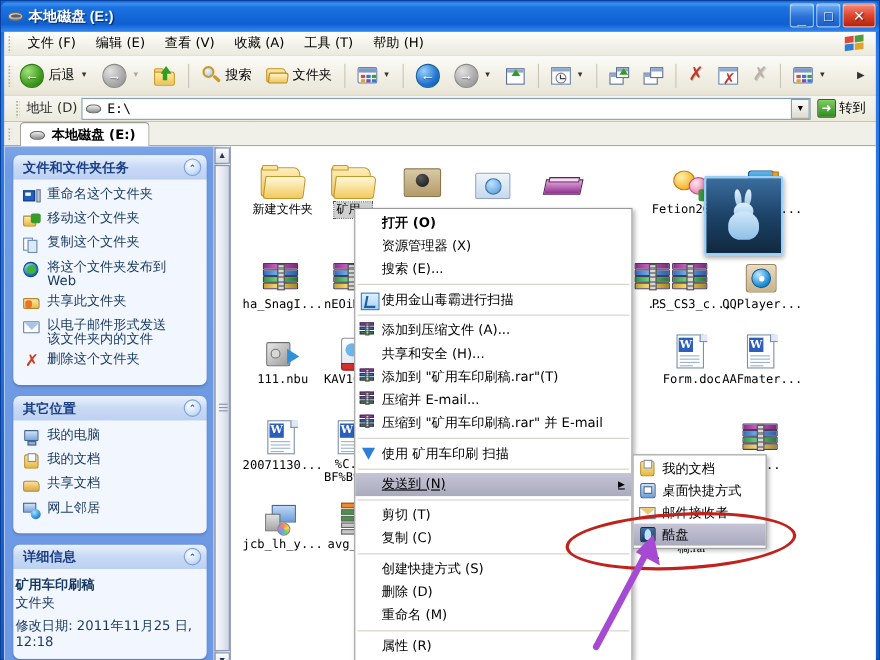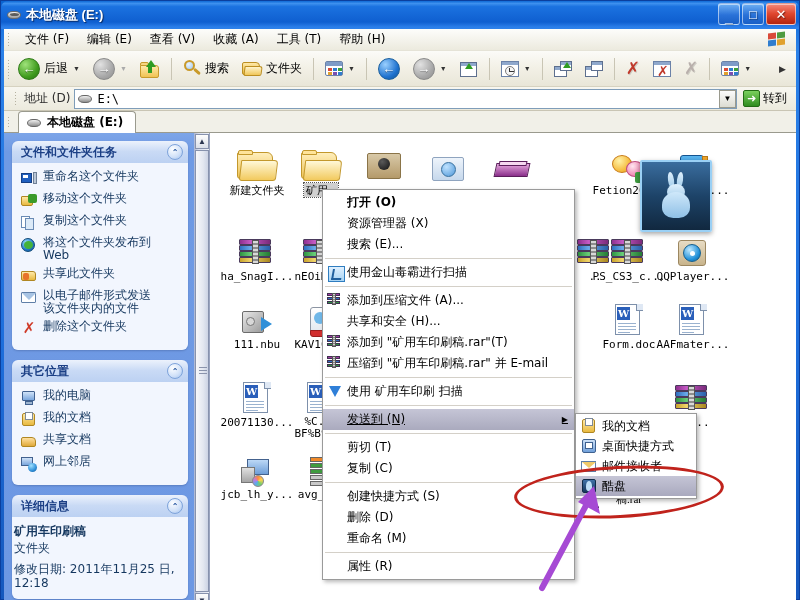--- a/index.html
+++ b/index.html
@@ -1032,20 +1032,24 @@
       <div class="cmi">
         <span class="cico"></span>
         <span class="ctxt">共享和安全 (H)...</span>
       </div>
       <div class="cmi">
         <span class="cico"><span class="ci-rar"><i></i><i></i><i></i><span class="z"></span></span></span>
         <span class="ctxt">添加到 "矿用车印刷稿.rar"(T)</span>
       </div>
       <div class="cmi">
         <span class="cico"><span class="ci-rar"><i></i><i></i><i></i><span class="z"></span></span></span>
+        <span class="ctxt">压缩并 E-mail...</span>
+      </div>
+      <div class="cmi">
+        <span class="cico"><span class="ci-rar"><i></i><i></i><i></i><span class="z"></span></span></span>
         <span class="ctxt">压缩到 "矿用车印刷稿.rar" 并 E-mail</span>
       </div>
       <div class="cmsep"></div>
 
       <div class="cmi">
         <span class="cico">
             <span class="ci-kn"></span>
           </span>
         <span class="ctxt">使用 矿用车印刷 扫描</span>
       </div>

